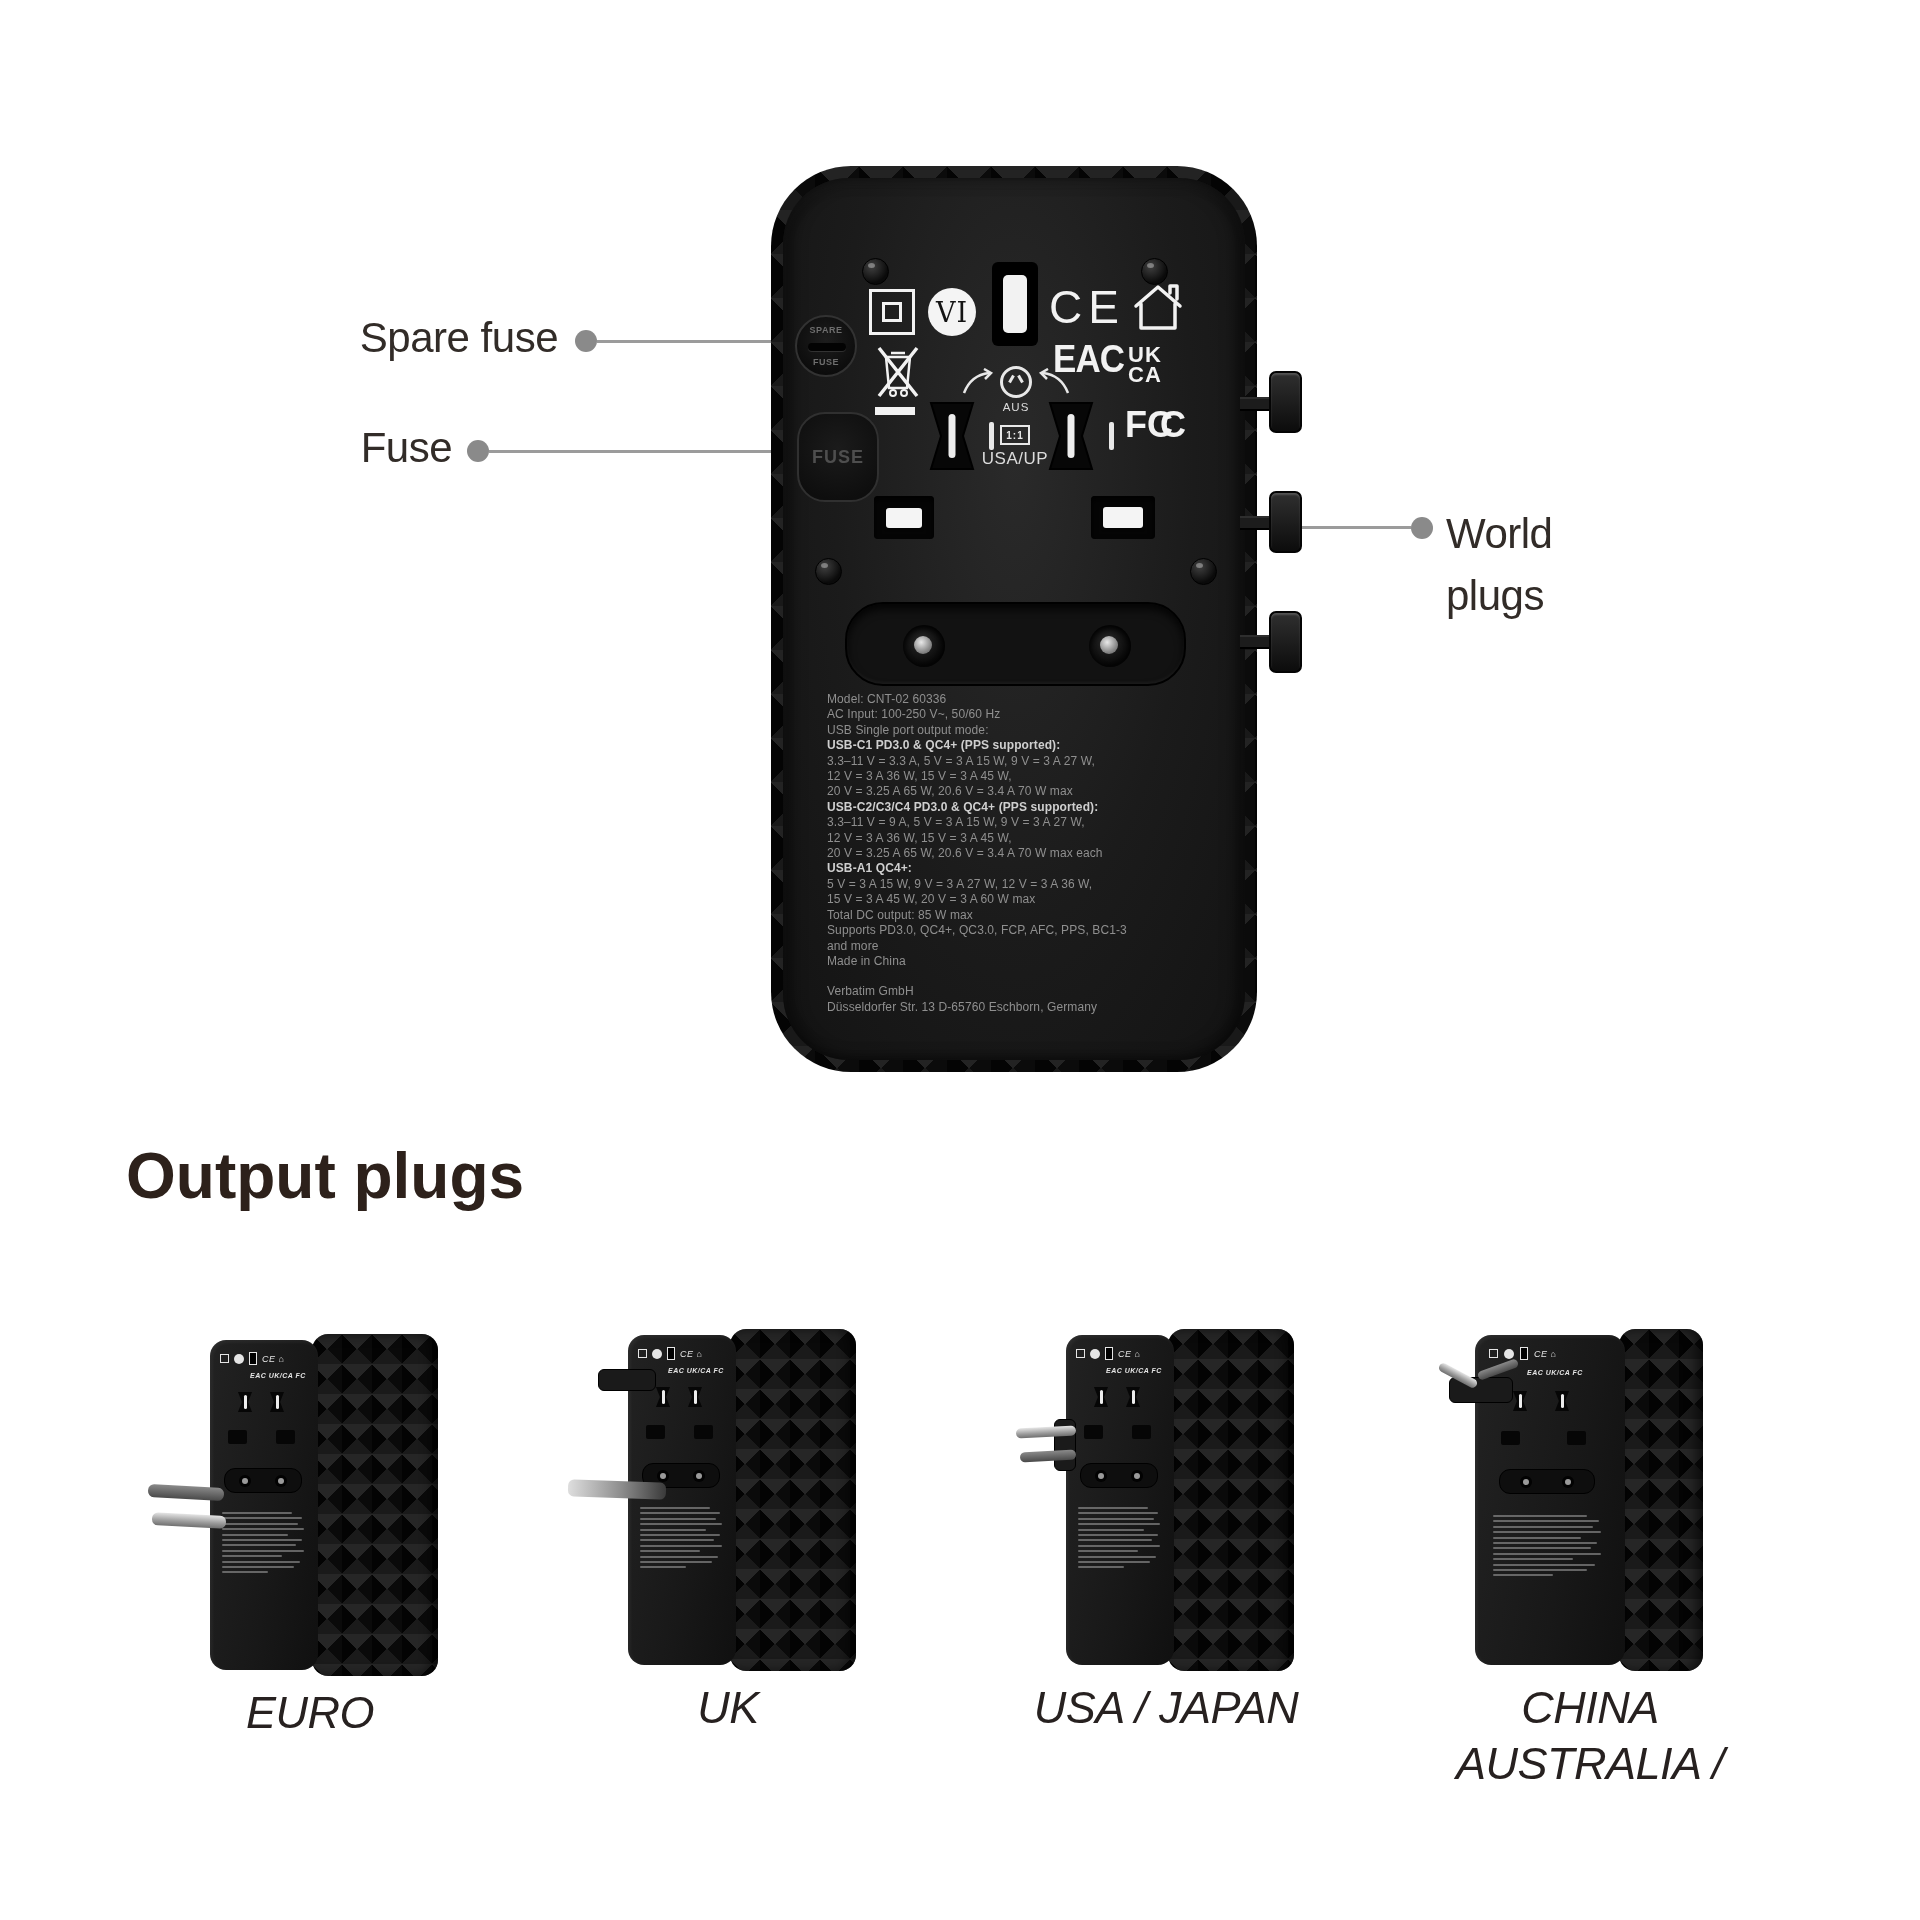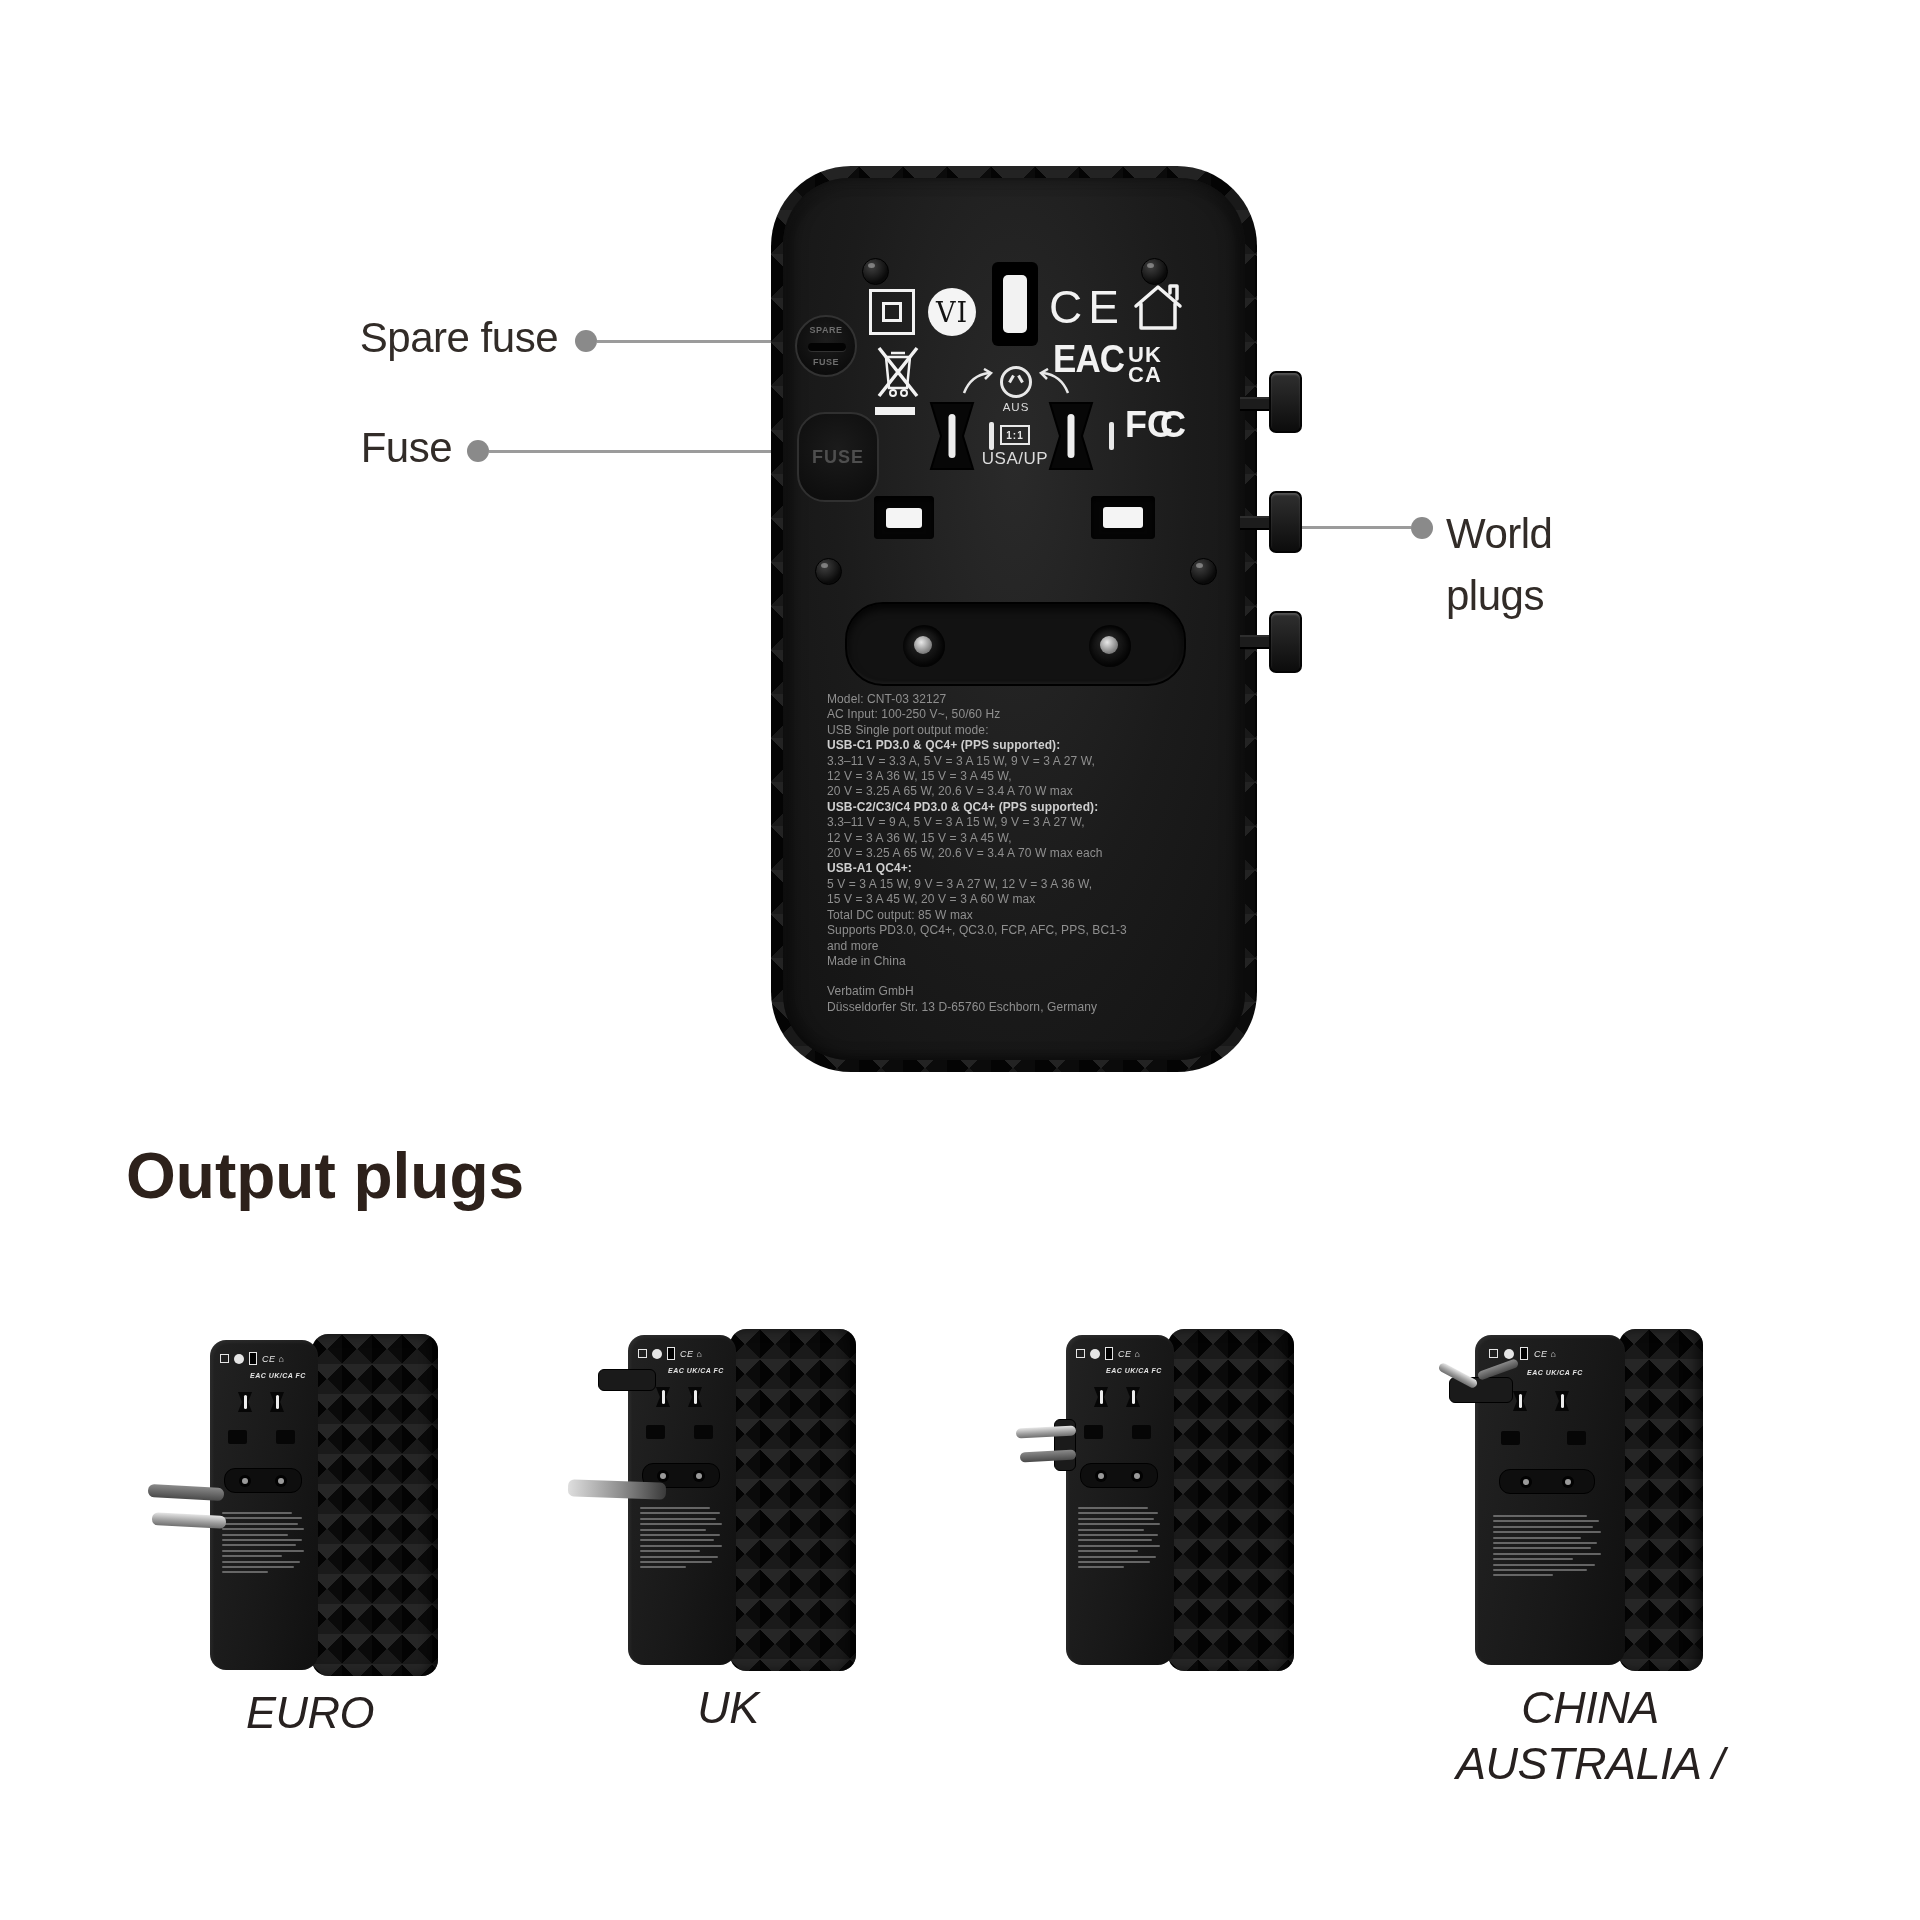--- a/index.html
+++ b/index.html
@@ -279,21 +279,21 @@
     <div class="euro-recess">
       <div class="euro-hole" style="left:56px; top:21px;">
           <i></i>
         </div>
       <div class="euro-hole" style="left:242px; top:21px;">
           <i></i>
         </div>
     </div>
 
     <div class="spec">
-      <div>Model: CNT-03 32127</div>
+      <div>Model: CNT-02 60336</div>
       <div>AC Input: 100-250 V~, 50/60 Hz</div>
       <div>USB Single port output mode:</div>
       <div class="b">USB-C1 PD3.0 &amp; QC4+ (PPS supported):</div>
       <div>3.3–11 V = 3.3 A, 5 V = 3 A 15 W, 9 V = 3 A 27 W,</div>
       <div>12 V = 3 A 36 W, 15 V = 3 A 45 W,</div>
       <div>20 V = 3.25 A 65 W, 20.6 V = 3.4 A 70 W max</div>
       <div class="b">USB-C2/C3/C4 PD3.0 &amp; QC4+ (PPS supported):</div>
       <div>3.3–11 V = 9 A, 5 V = 3 A 15 W, 9 V = 3 A 27 W,</div>
       <div>12 V = 3 A 36 W, 15 V = 3 A 45 W,</div>
       <div>20 V = 3.25 A 65 W, 20.6 V = 3.4 A 70 W max each</div>
@@ -459,20 +459,24 @@
           <div class="tl" style="width:60px;"></div>
             <div class="tl" style="width:78px;"></div>
           <div class="tl" style="width:72px;"></div>
             <div class="tl" style="width:46px;"></div>
         </div>
       </div>
       <div class="pin dark" style="left:-12px; top:84px; width:22px; height:52px;"></div>
       <div class="pin metal-l" style="left:-50px; top:92px; width:60px; height:10px; transform:rotate(-3deg);"></div>
       <div class="pin metal-d" style="left:-46px; top:116px; width:56px; height:10px; transform:rotate(-3deg);"></div>
     </div>
+    <div class="a-label">
+      <div>USA / JAPAN</div>
+      <div></div>
+    </div>
   </div>
 
   <div class="adapter v4" style="left:1435px; top:1285px;">
     <div class="a-body" style="left:40px;">
       <div class="a-side"></div>
       <div class="a-back">
         <div class="mb" style="left:14px; top:12px; display:flex; gap:6px; align-items:center;">
           <span class="mb-sq"></span>
             <span class="mb-vi"></span>
             <span class="mb-port"></span>

